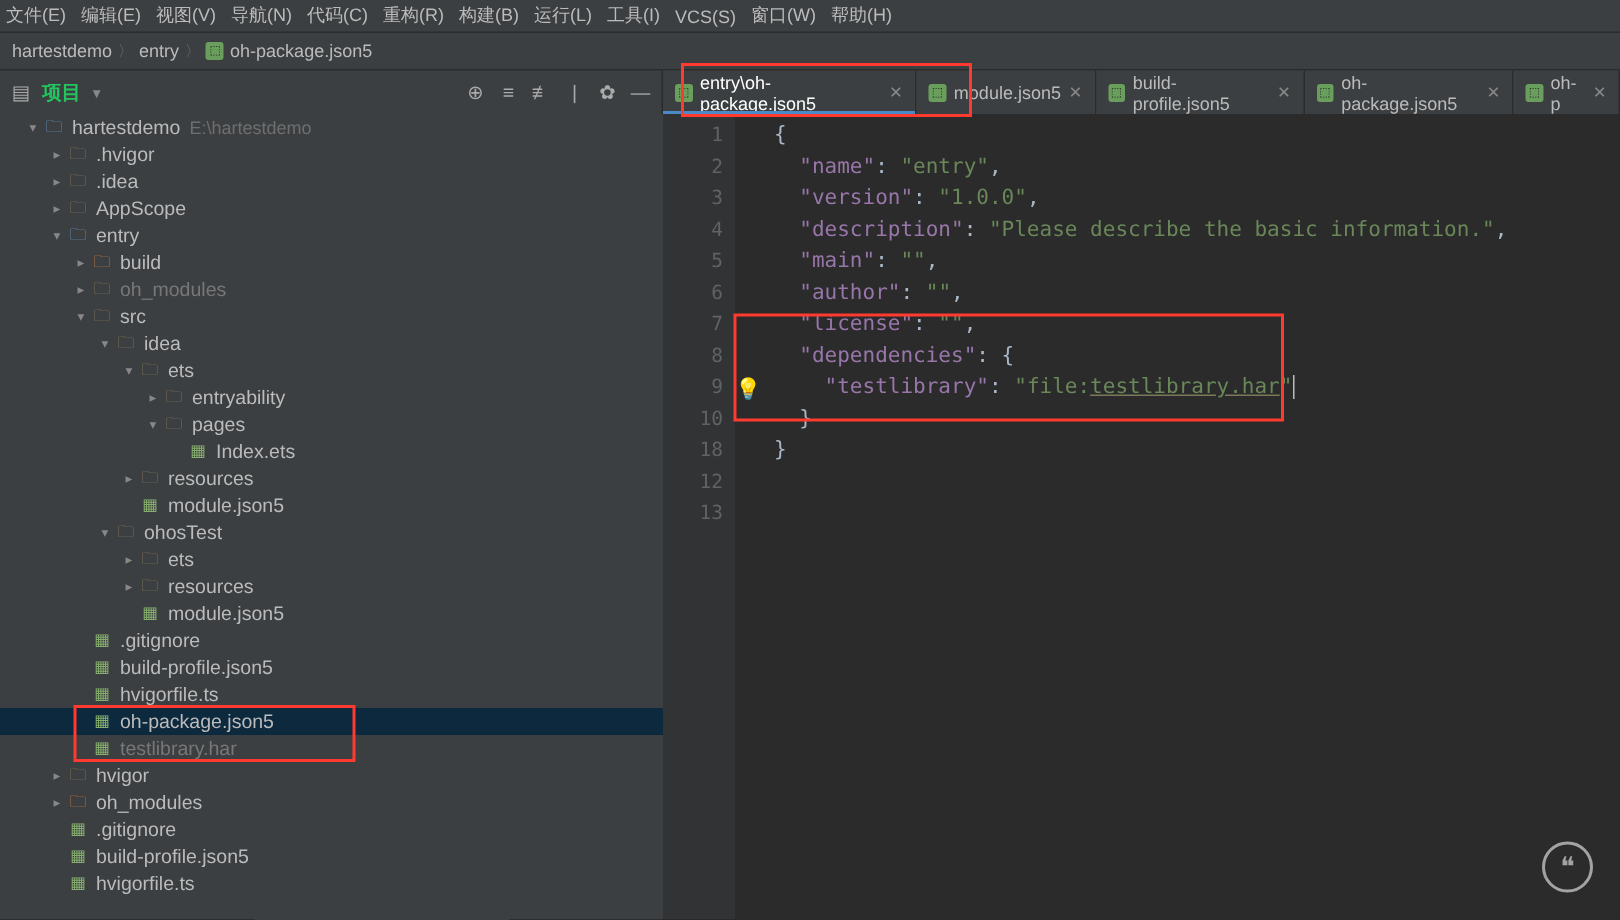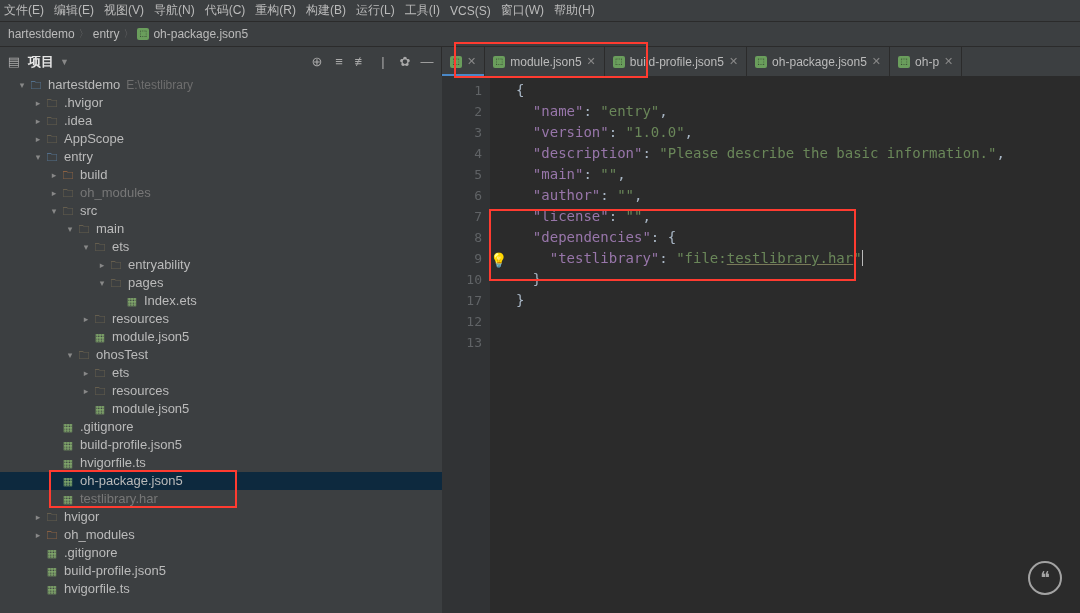--- a/index.html
+++ b/index.html
@@ -44,21 +44,21 @@
   align-items: stretch;
 }
 .project-header {
   display: flex;
   align-items: center;
   padding: 0 6px;
   gap: 6px;
   width: 442px;
   border-right: 1px solid #2b2b2b;
 }
-.project-header .label { font-weight: bold; color: #e5e5e5; }
+.project-header .label { font-weight: bold; color: #22c55e; }
 .project-header .dropdown-arrow { font-size: 9px; color: #888; }
 .project-header .spacer { flex: 1; }
 .project-header .hicon { color: #aaa; font-size: 13px; width: 16px; text-align: center; }
 
 .editor-tabs {
   display: flex;
   align-items: stretch;
   flex: 1;
   overflow: hidden;
   position: relative;
@@ -229,20 +229,21 @@
     <span class="hicon">⊕</span>
     <span class="hicon">≡</span>
     <span class="hicon">≢</span>
     <span class="hicon">|</span>
     <span class="hicon">✿</span>
     <span class="hicon">—</span>
   </div>
   <div class="editor-tabs" id="editor-tabs">
       <div class="editor-tab active">
         <span class="file-dot">⬚</span>
+        <span>entry\oh-package.json5</span>
         <span class="close">✕</span>
       </div>
       <div class="editor-tab">
         <span class="file-dot">⬚</span>
         <span>module.json5</span>
         <span class="close">✕</span>
       </div>
       <div class="editor-tab">
         <span class="file-dot">⬚</span>
         <span>build-profile.json5</span>
@@ -261,21 +262,21 @@
     </div>
 </div>
 
 <div class="main-area">
   <div class="project-panel" id="tree">
       <div class="tree-row">
         <span class="indent" style="width: 16px;"></span>
         <span class="twisty">▾</span>
         <span class="ticon blue-folder" style="color: rgb(106, 155, 207);">🗀</span>
         <span class="label">hartestdemo</span>
-        <span class="sub">E:\testlibrary</span>
+        <span class="sub">E:\hartestdemo</span>
       </div>
       <div class="tree-row">
         <span class="indent" style="width: 32px;"></span>
         <span class="twisty">▸</span>
         <span class="ticon folder-closed">🗀</span>
         <span class="label">.hvigor</span>
       </div>
       <div class="tree-row">
         <span class="indent" style="width: 32px;"></span>
         <span class="twisty">▸</span>
@@ -309,21 +310,21 @@
       <div class="tree-row">
         <span class="indent" style="width: 48px;"></span>
         <span class="twisty">▾</span>
         <span class="ticon folder-closed">🗀</span>
         <span class="label">src</span>
       </div>
       <div class="tree-row">
         <span class="indent" style="width: 64px;"></span>
         <span class="twisty">▾</span>
         <span class="ticon folder-closed">🗀</span>
-        <span class="label">main</span>
+        <span class="label">idea</span>
       </div>
       <div class="tree-row">
         <span class="indent" style="width: 80px;"></span>
         <span class="twisty">▾</span>
         <span class="ticon folder-closed">🗀</span>
         <span class="label">ets</span>
       </div>
       <div class="tree-row">
         <span class="indent" style="width: 96px;"></span>
         <span class="twisty">▸</span>
@@ -445,21 +446,21 @@
     <div>1</div>
         <div>2</div>
         <div>3</div>
         <div>4</div>
         <div>5</div>
         <div>6</div>
         <div>7</div>
         <div>8</div>
         <div>9</div>
         <div>10</div>
-        <div>17</div>
+        <div>18</div>
         <div>12</div>
         <div>13</div>
       </div>
     <div class="code" id="code">
         <div class="line"><span class="tok-brace">{</span></div>
         <div class="line"><span class="tok-key">  "name"</span><span class="tok-brace">: </span><span class="tok-str">"entry"</span><span class="tok-brace">,</span></div>
         <div class="line"><span class="tok-key">  "version"</span><span class="tok-brace">: </span><span class="tok-str">"1.0.0"</span><span class="tok-brace">,</span></div>
         <div class="line"><span class="tok-key">  "description"</span><span class="tok-brace">: </span><span class="tok-str">"Please describe the basic information."</span><span class="tok-brace">,</span></div>
         <div class="line"><span class="tok-key">  "main"</span><span class="tok-brace">: </span><span class="tok-str">""</span><span class="tok-brace">,</span></div>
         <div class="line"><span class="tok-key">  "author"</span><span class="tok-brace">: </span><span class="tok-str">""</span><span class="tok-brace">,</span></div>

